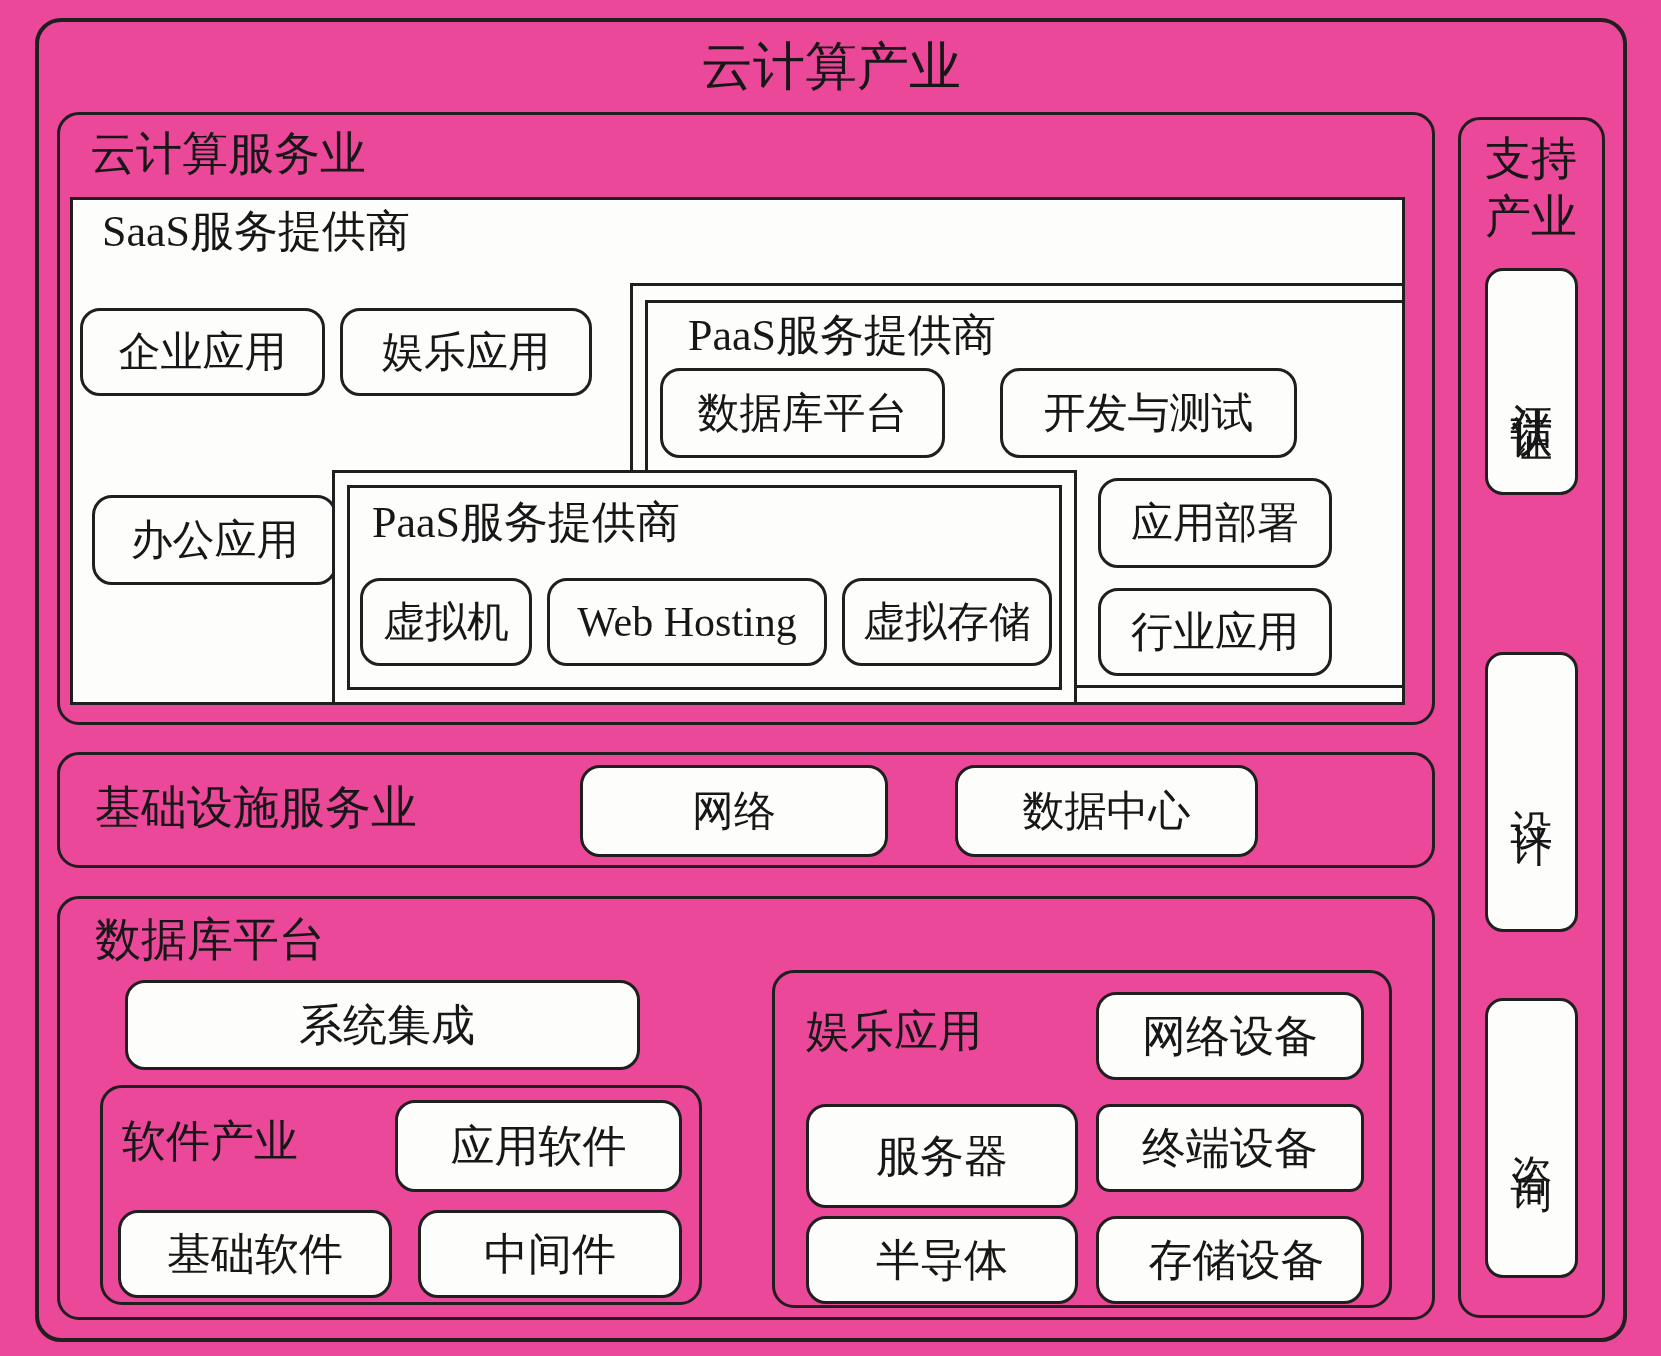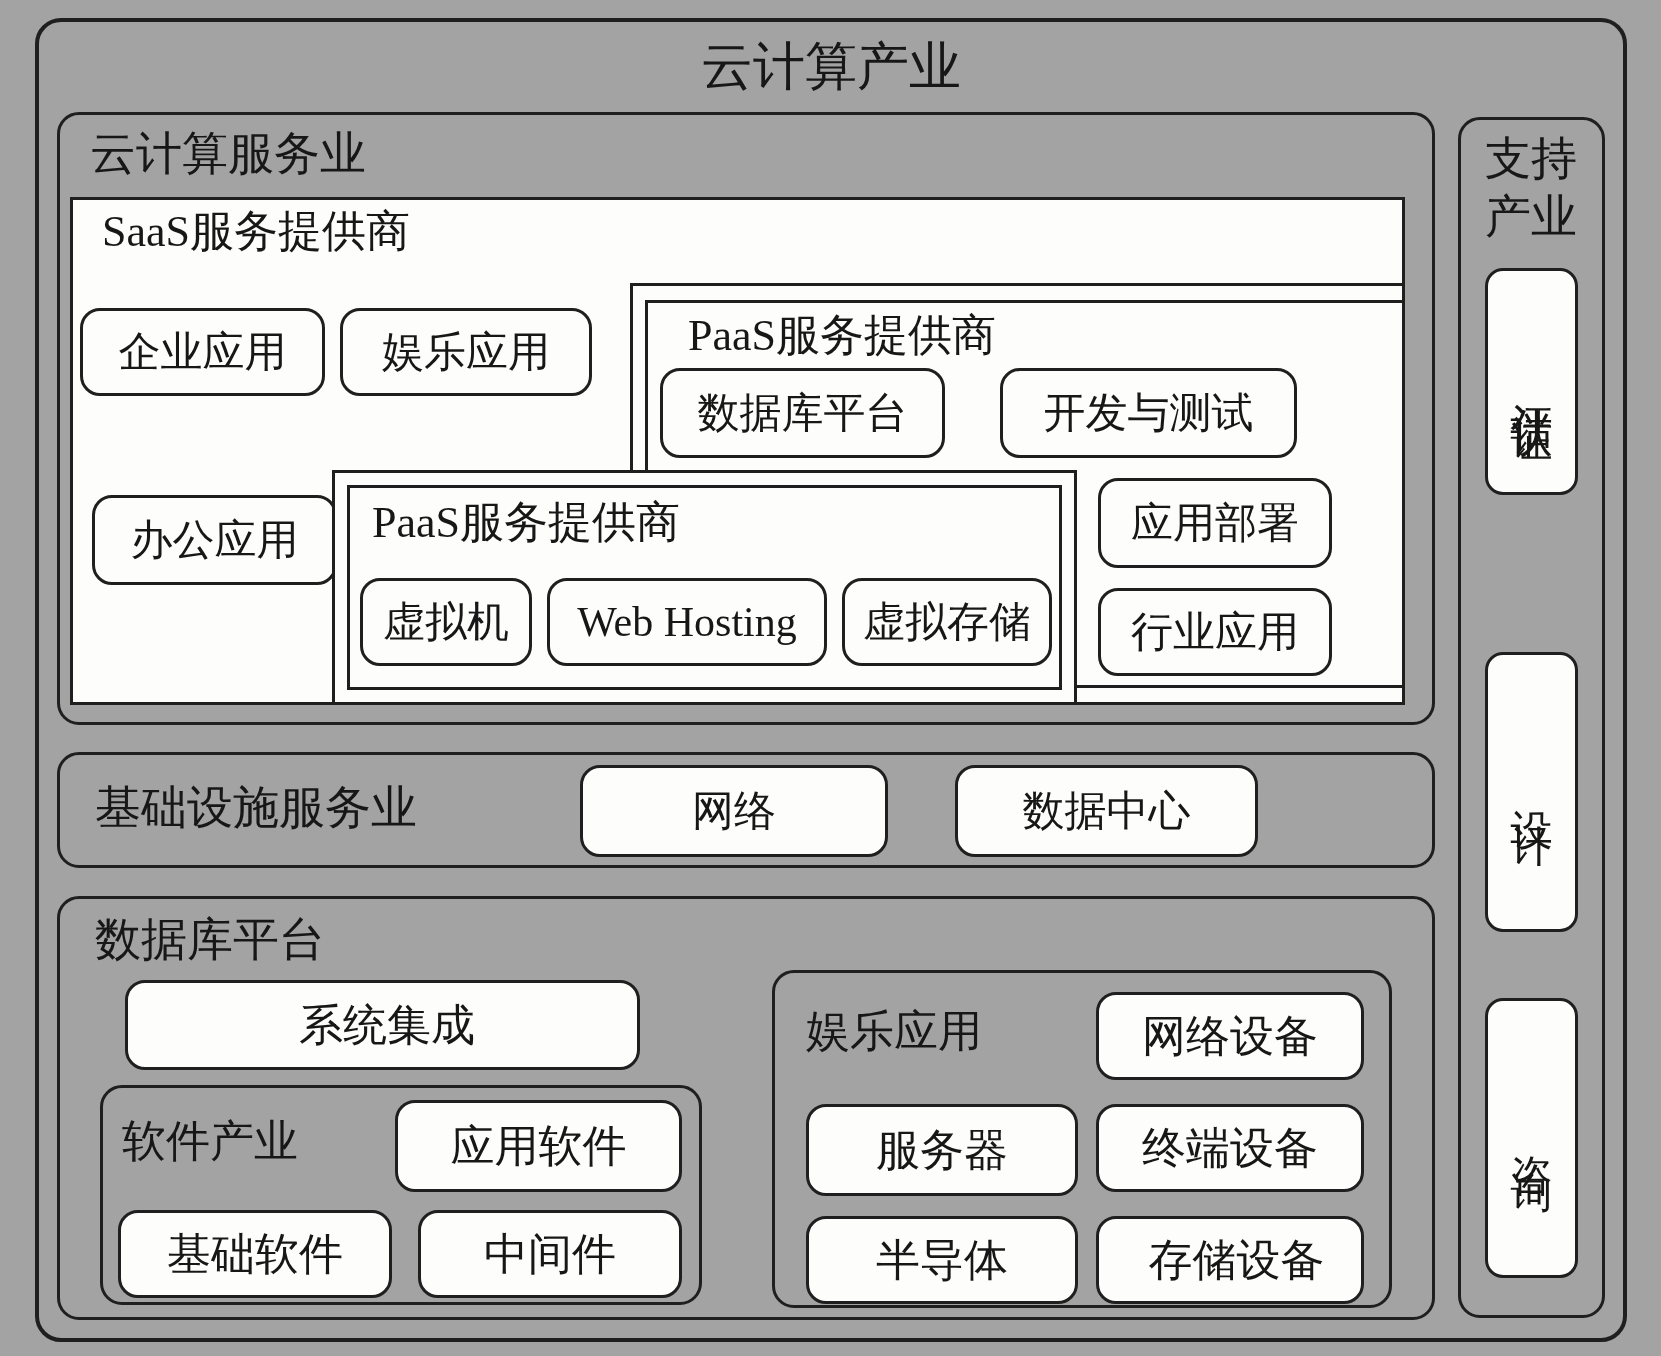--- a/index.html
+++ b/index.html
@@ -1,19 +1,19 @@
 <!DOCTYPE html>
 <html><head>
 <meta charset="utf-8">
 <style>
   html,body{margin:0;padding:0;background:#ffffff;}
   .stage{
     position:relative;
     width:1661px;height:1356px;
-    background:#a3a3a3;
+    background:#ec4899;
     font-family:"Liberation Serif","DejaVu Serif",serif;
     color:#171717;
     overflow:hidden;
   }
   .abs{position:absolute;box-sizing:border-box;}
   
   .box{border:3px solid #1f1f1f;border-radius:22px;background:transparent;}
   
   .card{border:3px solid #1f1f1f;background:#fdfdfc;}
   
@@ -82,22 +82,22 @@
 
   <div class="abs box" style="left:100px;top:1085px;width:602px;height:220px;"></div>
   <div class="abs lbl" style="left:122px;top:1116px;">软件产业</div>
   <div class="abs pill pill-lg" style="left:395px;top:1100px;width:287px;height:92px;">应用软件</div>
   <div class="abs pill pill-lg" style="left:118px;top:1210px;width:274px;height:88px;">基础软件</div>
   <div class="abs pill pill-lg" style="left:418px;top:1210px;width:264px;height:88px;">中间件</div>
 
   <div class="abs box" style="left:772px;top:970px;width:620px;height:338px;"></div>
   <div class="abs lbl" style="left:806px;top:1006px;">娱乐应用</div>
   <div class="abs pill pill-lg" style="left:1096px;top:992px;width:268px;height:88px;">网络设备</div>
-  <div class="abs pill pill-lg" style="left:806px;top:1104px;width:272px;height:92px;">服务器</div>
-  <div class="abs pill pill-lg" style="left:1096px;top:1104px;width:268px;height:88px;">终端设备</div>
+  <div class="abs pill pill-lg" style="left:806px;top:1104px;width:272px;height:104px;">服务器</div>
+  <div class="abs pill pill-lg" style="left:1096px;top:1104px;width:268px;height:88px;border-radius:14px;">终端设备</div>
   <div class="abs pill pill-lg" style="left:806px;top:1216px;width:272px;height:88px;">半导体</div>
   <div class="abs pill pill-lg" style="left:1096px;top:1216px;width:268px;height:88px;padding-left:13px;">存储设备</div>
 
   <div class="abs box" style="left:1458px;top:117px;width:147px;height:1201px;"></div>
   <div class="abs sup-label" style="left:1481px;top:130px;width:100px;">支持产业</div>
   <div class="abs vpill" style="left:1485px;top:268px;width:93px;height:227px;letter-spacing:6px;">评估认证</div>
   <div class="abs vpill" style="left:1485px;top:652px;width:93px;height:280px;letter-spacing:16px;">设计</div>
   <div class="abs vpill" style="left:1485px;top:998px;width:93px;height:280px;letter-spacing:16px;">咨询</div>
 
 </div>

